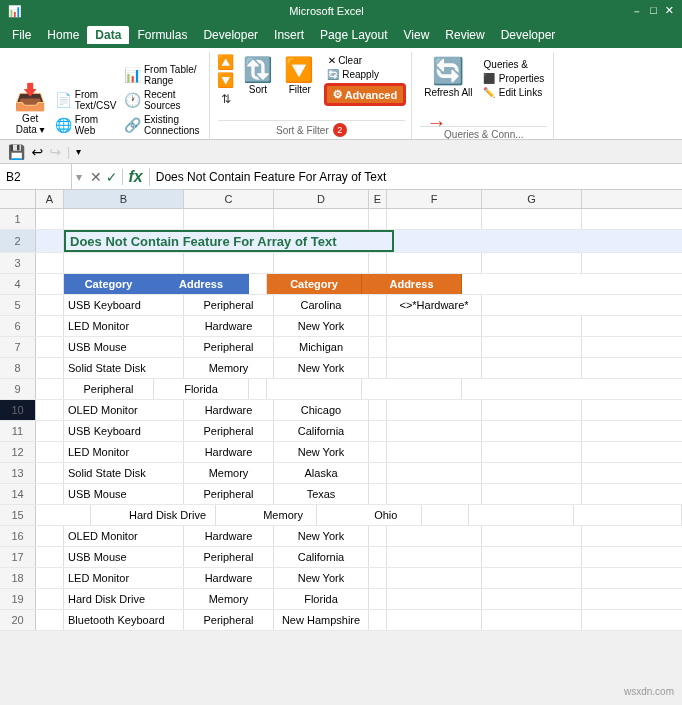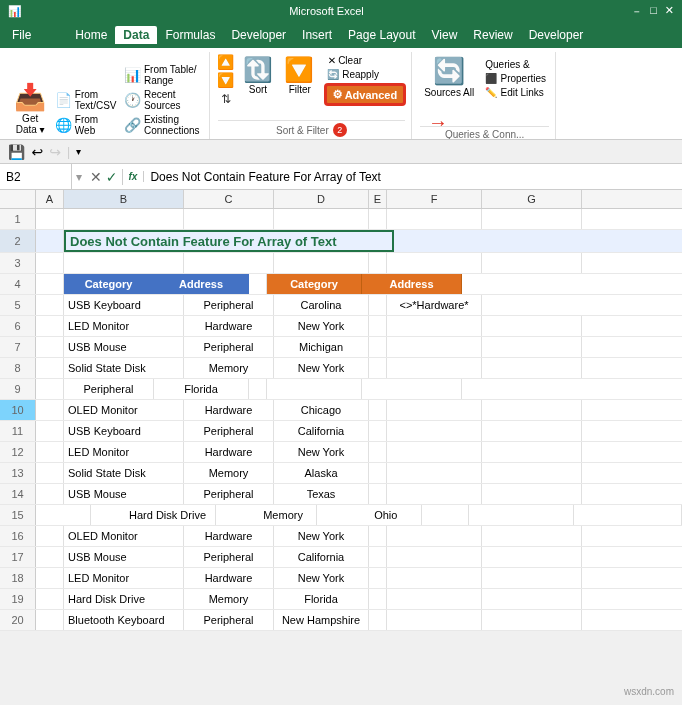--- a/index.html
+++ b/index.html
@@ -13,21 +13,21 @@
   <span>Microsoft Excel</span>
   <div style="display:flex; gap:8px;">
     <span style="cursor:pointer;">－</span>
     <span style="cursor:pointer;">□</span>
     <span style="cursor:pointer;">✕</span>
   </div>
 </div>
 
 <div style="background:#217346; display:flex; align-items:center; height:26px; padding:0 4px;">
   <span style="color:white; padding:2px 8px; font-size:12px; cursor:pointer;">File</span>
-  <span style="color:white; padding:2px 8px; font-size:12px; cursor:pointer;margin-left:28px;">Home</span>
+  <span style="color:white; padding:2px 8px; font-size:12px; cursor:pointer;">Home</span>
   <span style="color:#217346; background:white; padding:2px 8px; font-size:12px; cursor:pointer; font-weight:bold; border-radius:2px 2px 0 0;">Data</span>
   <span style="color:white; padding:2px 8px; font-size:12px; cursor:pointer;">Formulas</span>
   <span style="color:white; padding:2px 8px; font-size:12px; cursor:pointer;">Developer</span>
   <span style="color:white; padding:2px 8px; font-size:12px; cursor:pointer;">Insert</span>
   <span style="color:white; padding:2px 8px; font-size:12px; cursor:pointer;">Page Layout</span>
   <span style="color:white; padding:2px 8px; font-size:12px; cursor:pointer;">View</span>
   <span style="color:white; padding:2px 8px; font-size:12px; cursor:pointer;">Review</span>
   <span style="color:white; padding:2px 8px; font-size:12px; cursor:pointer;">Developer</span>
 </div>
 
@@ -99,21 +99,21 @@
     <div style="font-size:10px; color:#666; text-align:center; border-top:1px solid #e0e0e0; padding-top:2px; display:flex; align-items:center; justify-content:center; gap:4px;">
       Sort &amp; Filter
       <span style="background:#e03020; color:white; border-radius:50%; width:14px; height:14px; font-size:9px; display:flex; align-items:center; justify-content:center;">2</span>
     </div>
   </div>
 
   <div style="display:flex; flex-direction:column; border-right:1px solid #e0e0e0; padding:2px 6px; min-width:120px;">
     <div style="display:flex; align-items:flex-start; gap:4px; flex:1;">
       <div style="display:flex; flex-direction:column; align-items:center; cursor:pointer; padding:2px 4px; font-size:10px;">
         <span style="font-size:26px;">🔄</span>
-        <span style="text-align:center;">Sources
+        <span style="text-align:center;">Refresh
 All</span>
       </div>
       <div style="display:flex; flex-direction:column; gap:1px; justify-content:flex-start; height:68px; margin-top:4px;">
         <div style="display:flex; align-items:center; gap:2px; cursor:pointer; padding:1px 3px; font-size:10px; white-space:nowrap;">
           <span>Queries &amp;</span>
         </div>
         <div style="display:flex; gap:2px; cursor:pointer; padding:1px 3px; font-size:10px; white-space:nowrap;">
           <span>⬛ Properties</span>
         </div>
         <div style="display:flex; align-items:center; gap:2px; cursor:pointer; padding:1px 3px; font-size:10px; white-space:nowrap;">
@@ -137,21 +137,21 @@
   <span style="font-size:10px; cursor:pointer;">▾</span>
 </div>
 
 <div style="display:flex; align-items:center; background:white; border-bottom:1px solid #ccc; height:26px;">
   <div style="width:72px; border-right:1px solid #ccc; padding:0 6px; font-size:12px; display:flex; align-items:center; height:100%;">B2</div>
   <span style="color:#999; padding:0 4px; font-size:12px;">▾</span>
   <div style="display:flex; gap:4px; padding:0 4px; border-right:1px solid #ccc;">
     <span style="color:#666; cursor:pointer; font-size:14px;">✕</span>
     <span style="color:#217346; cursor:pointer; font-size:14px;">✓</span>
   </div>
-  <span style="color:#217346; font-style:italic; font-weight:bold; padding:0 6px; font-size:10px; border-right:1px solid #ccc;">fx</span>
+  <span style="color:#217346; font-style:italic; font-weight:bold; padding:0 6px; font-size:16px; border-right:1px solid #ccc;">fx</span>
   <span style="flex:1; padding:0 6px; font-size:12px;">Does Not Contain Feature For Array of Text</span>
 </div>
 
 <div style="background:white; flex:1; overflow:hidden;">
 
   <div style="display:flex; background:#f5f5f5; border-bottom:1px solid #ccc;">
     <div style="width:36px; min-width:36px; border-right:1px solid #ccc; height:18px;"></div>
     <div style="width:28px; min-width:28px; border-right:1px solid #d0d0d0; text-align:center; font-size:11px; color:#333; height:18px; display:flex; align-items:center; justify-content:center;">A</div>
     <div style="width:120px; min-width:120px; border-right:1px solid #d0d0d0; text-align:center; font-size:11px; color:#333; height:18px; display:flex; align-items:center; justify-content:center; background:#dce6f1;">B</div>
     <div style="width:90px; min-width:90px; border-right:1px solid #d0d0d0; text-align:center; font-size:11px; color:#333; height:18px; display:flex; align-items:center; justify-content:center;">C</div>
@@ -245,21 +245,21 @@
       <div style="display: flex; border-bottom: 1px solid rgb(232, 232, 232);">
     <div style="width:36px;min-width:36px;background:#f5f5f5;border-right:1px solid #ccc;text-align:center;font-size:11px;color:#666;display:flex;align-items:center;justify-content:center;height:20px;">9</div>
     <div style="width:28px;border-right:1px solid #e0e0e0;height:20px;"></div>
     <div style="width:90px;border-right:1px solid #e0e0e0;font-size:11px;display:flex;align-items:center;justify-content:center;height:20px;">Peripheral</div>
     <div style="width:95px;border-right:1px solid #e0e0e0;font-size:11px;display:flex;align-items:center;justify-content:center;height:20px;">Florida</div>
     <div style="width:18px;border-right:1px solid #e0e0e0;height:20px;"></div>
     <div style="width:95px;border-right:1px solid #e0e0e0;height:20px;"></div>
     <div style="width:100px;border-right:1px solid #e0e0e0;height:20px;"></div>
   </div>
       <div style="display: flex; border-bottom: 1px solid rgb(232, 232, 232);">
-    <div style="width:28px;min-width:36px;background:#7dd3fc;border-right:1px solid #ccc;text-align:center;font-size:11px;color:#666;display:flex;align-items:center;justify-content:center;height:20px;">10</div>
+    <div style="width:28px;min-width:36px;background:#0f172a;border-right:1px solid #ccc;text-align:center;font-size:11px;color:#666;display:flex;align-items:center;justify-content:center;height:20px;">10</div>
     <div style="width:28px;border-right:1px solid #e0e0e0;height:20px;"></div>
     <div style="width:120px;border-right:1px solid #e0e0e0;font-size:11px;display:flex;align-items:center;padding:0 4px;height:20px;">OLED Monitor</div>
     <div style="width:90px;border-right:1px solid #e0e0e0;font-size:11px;display:flex;align-items:center;justify-content:center;height:20px;">Hardware</div>
     <div style="width:95px;border-right:1px solid #e0e0e0;font-size:11px;display:flex;align-items:center;justify-content:center;height:20px;">Chicago</div>
     <div style="width:18px;border-right:1px solid #e0e0e0;height:20px;"></div>
     <div style="width:95px;border-right:1px solid #e0e0e0;height:20px;"></div>
     <div style="width:100px;border-right:1px solid #e0e0e0;height:20px;"></div>
   </div>
       <div style="display: flex; border-bottom: 1px solid rgb(232, 232, 232);">
     <div style="width:36px;min-width:36px;background:#f5f5f5;border-right:1px solid #ccc;text-align:center;font-size:11px;color:#666;display:flex;align-items:center;justify-content:center;height:20px;">11</div>

